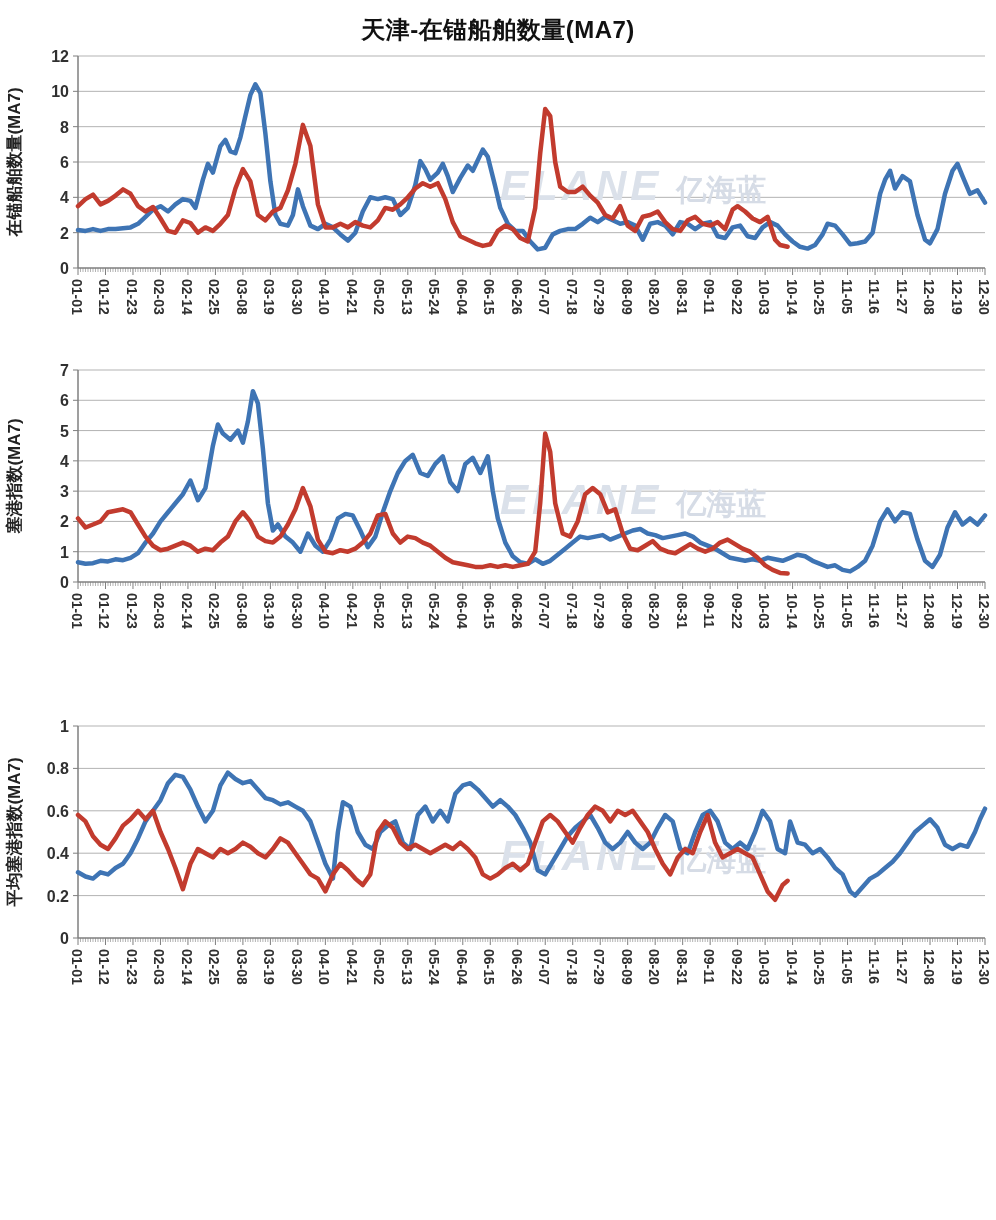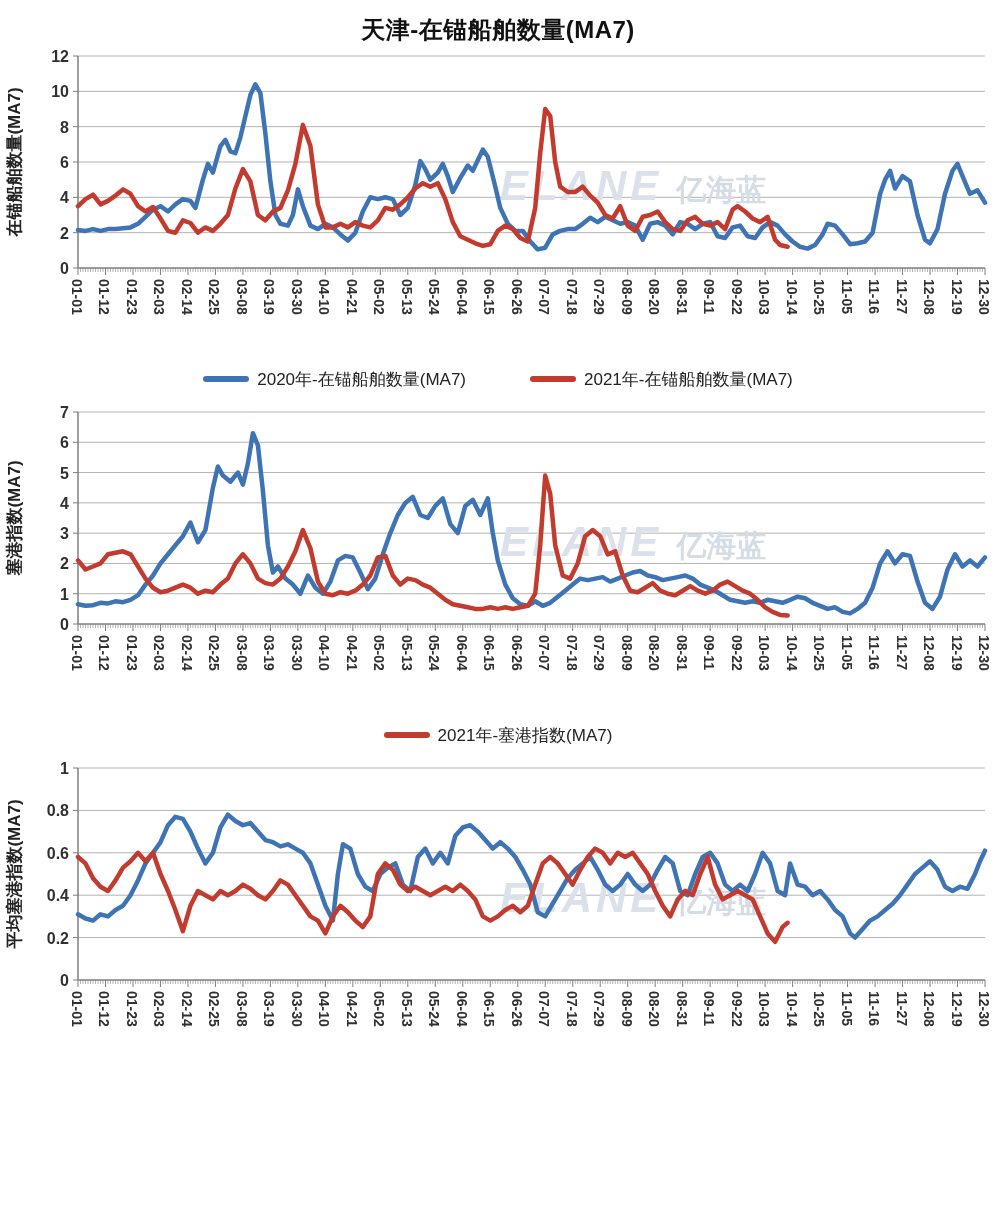--- a/index.html
+++ b/index.html
@@ -454,30 +454,20 @@
         <text x="869.060606060606" y="233" text-anchor="start" class="xtick" transform="rotate(90 869.060606060606 233)">11-16</text>
         <text x="896.5454545454545" y="233" text-anchor="start" class="xtick" transform="rotate(90 896.5454545454545 233)">11-27</text>
         <text x="924.030303030303" y="233" text-anchor="start" class="xtick" transform="rotate(90 924.030303030303 233)">12-08</text>
         <text x="951.5151515151515" y="233" text-anchor="start" class="xtick" transform="rotate(90 951.5151515151515 233)">12-19</text>
         <text x="979" y="233" text-anchor="start" class="xtick" transform="rotate(90 979 233)">12-30</text>
         <text x="20" y="116" text-anchor="middle" class="ylabel" transform="rotate(-90 20 116)">在锚船舶数量(MA7)</text>
         <text x="500" y="154.16"><tspan class="wm-latin">ELANE</tspan><tspan class="wm-cjk" dx="14">亿海蓝</tspan></text>
         <polyline points="78.0,184.0 85.5,184.9 93.0,183.1 100.5,184.9 108.0,183.1 115.5,183.1 123.0,182.3 130.5,181.4 138.0,177.8 145.5,170.8 153.0,163.7 160.5,160.2 168.0,165.5 175.4,158.4 182.9,153.1 190.4,154.9 195.4,161.9 202.9,133.7 207.9,117.8 212.9,126.6 220.4,100.1 225.4,93.9 230.4,105.4 235.4,107.2 240.4,91.3 245.4,70.1 250.4,48.9 255.4,38.3 260.4,47.1 265.4,87.7 270.4,135.4 275.4,169.0 280.4,177.8 287.9,179.6 292.9,169.0 297.9,143.4 302.9,160.2 310.4,179.6 317.9,183.1 325.4,177.8 332.9,181.4 340.4,188.4 347.9,194.6 355.3,186.7 362.8,165.5 370.3,151.3 377.8,153.1 385.3,151.3 392.8,153.1 400.3,169.0 407.8,161.9 415.3,139.0 420.3,115.1 425.3,123.1 430.3,133.7 437.8,126.6 442.8,117.8 447.8,130.1 452.8,146.0 460.3,131.9 467.8,119.5 472.8,124.8 477.8,114.2 482.8,103.6 487.8,110.7 495.3,140.7 500.3,161.9 507.8,177.8 515.3,184.9 522.8,184.9 530.3,195.5 537.7,203.4 545.2,201.7 552.7,188.4 560.2,184.9 567.7,183.1 575.2,183.1 582.7,177.8 590.2,171.7 597.7,176.1 605.2,170.8 612.7,174.3 620.2,177.8 627.7,176.1 635.2,179.6 642.7,193.7 650.2,177.8 657.7,176.1 665.2,179.6 672.7,188.4 680.2,176.1 687.7,177.8 695.2,183.1 702.7,177.8 710.2,176.1 717.6,190.2 725.1,192.0 732.6,181.4 740.1,179.6 747.6,190.2 755.1,192.0 762.6,181.4 770.1,176.1 777.6,179.6 785.1,188.4 792.6,195.5 800.1,200.8 807.6,202.6 815.1,199.0 822.6,188.4 827.6,177.8 835.1,179.6 842.6,188.4 850.1,198.2 857.6,197.3 865.1,195.5 872.6,186.7 880.1,147.8 885.1,133.7 890.1,124.8 895.0,142.5 902.5,130.1 910.0,135.4 917.5,169.0 925.0,193.7 930.0,197.3 937.5,183.1 945.0,147.8 952.5,124.8 957.5,117.8 962.5,130.1 970.0,147.8 977.5,144.3 985.0,156.6" fill="none" stroke="#3E74B4" stroke-width="4.5" stroke-linejoin="round" stroke-linecap="round"></polyline>
         <polyline points="78.0,160.2 85.5,153.1 93.0,148.7 100.5,158.4 108.0,154.9 115.5,149.6 123.0,143.4 130.5,147.8 138.0,160.2 145.5,165.5 153.0,161.0 160.5,172.5 168.0,184.9 175.4,186.7 182.9,174.3 190.4,177.0 197.9,186.7 205.4,181.4 212.9,184.9 220.4,177.8 227.9,169.0 235.4,142.5 242.9,123.1 250.4,135.4 257.9,169.0 265.4,174.3 272.9,165.5 280.4,161.9 287.9,144.3 295.4,117.8 302.9,78.9 310.4,100.1 317.9,158.4 325.4,181.4 332.9,181.4 340.4,177.8 347.9,181.4 355.3,176.1 362.8,179.6 370.3,181.4 377.8,174.3 385.3,161.9 392.8,163.7 400.3,158.4 407.8,151.3 415.3,142.5 422.8,137.2 430.3,140.7 437.8,137.2 445.3,153.1 452.8,176.1 460.3,190.2 467.8,193.7 475.3,197.3 482.8,199.9 490.3,198.2 497.8,184.9 505.3,179.6 512.8,183.1 520.3,192.0 527.8,195.5 535.2,161.9 540.2,107.2 545.2,63.0 550.2,70.1 555.2,116.0 560.2,140.7 567.7,146.0 575.2,146.0 582.7,140.7 590.2,149.6 597.7,156.6 605.2,169.0 612.7,172.5 620.2,160.2 627.7,179.6 635.2,184.9 642.7,170.8 650.2,169.0 657.7,165.5 665.2,176.1 672.7,183.1 680.2,184.9 687.7,174.3 695.2,170.8 702.7,177.8 710.2,179.6 717.6,176.1 725.1,183.1 732.6,163.7 737.6,160.2 745.1,165.5 752.6,172.5 760.1,176.1 767.6,170.8 775.1,193.7 780.1,199.0 787.6,200.8" fill="none" stroke="#C23B2E" stroke-width="4.5" stroke-linejoin="round" stroke-linecap="round"></polyline>
       </svg>
-    <div class="legend">
-      <div class="legend-item">
-        <span class="swatch" style="background-color: rgb(62, 116, 180);"></span>
-        <span class="legend-label">2020年-在锚船舶数量(MA7)</span>
-      </div>
-      <div class="legend-item">
-        <span class="swatch" style="background-color: rgb(194, 59, 46);"></span>
-        <span class="legend-label">2021年-在锚船舶数量(MA7)</span>
-      </div>
-    </div>
   </section>
 
   <section class="chart-block">
     <svg width="996" height="314" viewBox="0 0 996 314">
         <line x1="73" y1="222" x2="78" y2="222" stroke="#7f7f7f" stroke-width="1"></line>
         <text x="69" y="228" text-anchor="end" class="ytick">0</text>
         <line x1="78" y1="191.71428571428572" x2="985" y2="191.71428571428572" stroke="#b3b3b3" stroke-width="1"></line>
         <line x1="73" y1="191.71428571428572" x2="78" y2="191.71428571428572" stroke="#7f7f7f" stroke-width="1"></line>
         <text x="69" y="197.71428571428572" text-anchor="end" class="ytick">1</text>
         <line x1="78" y1="161.42857142857144" x2="985" y2="161.42857142857144" stroke="#b3b3b3" stroke-width="1"></line>
@@ -897,24 +887,20 @@
         <text x="896.5454545454545" y="233" text-anchor="start" class="xtick" transform="rotate(90 896.5454545454545 233)">11-27</text>
         <text x="924.030303030303" y="233" text-anchor="start" class="xtick" transform="rotate(90 924.030303030303 233)">12-08</text>
         <text x="951.5151515151515" y="233" text-anchor="start" class="xtick" transform="rotate(90 951.5151515151515 233)">12-19</text>
         <text x="979" y="233" text-anchor="start" class="xtick" transform="rotate(90 979 233)">12-30</text>
         <text x="20" y="116" text-anchor="middle" class="ylabel" transform="rotate(-90 20 116)">塞港指数(MA7)</text>
         <text x="500" y="154.16"><tspan class="wm-latin">ELANE</tspan><tspan class="wm-cjk" dx="14">亿海蓝</tspan></text>
         <polyline points="78.0,202.3 85.5,203.8 93.0,203.2 100.5,200.8 108.0,201.4 115.5,199.3 123.0,200.2 130.5,197.8 138.0,193.2 145.5,182.6 153.0,173.5 160.5,161.4 168.0,152.3 175.4,143.3 182.9,134.2 190.4,120.5 197.9,140.2 205.4,128.1 212.9,85.7 217.9,64.5 222.9,73.6 230.4,79.7 237.9,70.6 242.9,82.7 247.9,61.5 252.9,31.2 257.9,43.3 262.9,88.7 267.9,143.3 272.9,170.5 277.9,164.5 285.4,176.6 292.9,182.6 300.4,191.7 307.9,173.5 315.4,185.7 322.9,191.7 330.4,179.6 337.9,158.4 345.4,153.9 352.8,155.4 360.3,170.5 367.8,187.2 375.3,176.6 382.8,152.3 390.3,131.1 397.8,113.0 405.3,100.9 412.8,94.8 420.3,113.0 427.8,116.0 435.3,103.9 442.8,96.3 450.3,122.1 457.8,131.1 465.3,103.9 472.8,97.8 480.3,113.0 487.8,96.3 492.8,131.1 497.8,158.4 505.3,182.6 512.8,196.3 520.3,202.3 527.8,203.8 535.2,199.3 542.7,203.8 550.2,200.8 557.7,194.7 565.2,188.7 572.7,182.6 580.2,176.6 587.7,178.1 595.2,176.6 602.7,175.1 610.2,179.6 617.7,176.6 625.2,173.5 632.7,170.5 640.2,169.0 647.7,173.5 655.2,175.1 662.7,178.1 670.2,176.6 677.7,175.1 685.2,173.5 692.7,176.6 700.2,182.6 707.7,185.7 715.1,188.7 722.6,193.2 730.1,197.8 737.6,199.3 745.1,200.8 752.6,199.3 760.1,200.8 767.6,197.8 775.1,199.3 782.6,200.8 790.1,197.8 797.6,194.7 805.1,196.3 812.6,200.8 820.1,203.8 827.6,206.9 835.1,205.3 842.6,209.9 850.1,211.4 857.6,206.9 865.1,200.8 872.6,185.7 880.1,161.4 887.6,149.3 895.0,161.4 902.5,152.3 910.0,153.9 917.5,179.6 925.0,200.8 932.5,206.9 940.0,194.7 947.5,167.5 955.0,152.3 962.5,164.5 970.0,158.4 977.5,164.5 985.0,155.4" fill="none" stroke="#3E74B4" stroke-width="4.5" stroke-linejoin="round" stroke-linecap="round"></polyline>
         <polyline points="78.0,158.4 85.5,167.5 93.0,164.5 100.5,161.4 108.0,152.3 115.5,150.8 123.0,149.3 130.5,152.3 138.0,164.5 145.5,176.6 153.0,185.7 160.5,190.2 168.0,188.7 175.4,185.7 182.9,182.6 190.4,185.7 197.9,191.7 205.4,188.7 212.9,190.2 220.4,182.6 227.9,176.6 235.4,161.4 242.9,152.3 250.4,161.4 257.9,176.6 265.4,181.1 272.9,182.6 280.4,176.6 287.9,164.5 295.4,149.3 302.9,128.1 310.4,146.3 317.9,179.6 325.4,191.7 332.9,193.2 340.4,190.2 347.9,191.7 355.3,188.7 362.8,182.6 370.3,173.5 377.8,155.4 385.3,153.9 392.8,173.5 400.3,182.6 407.8,176.6 415.3,178.1 422.8,182.6 430.3,185.7 437.8,191.7 445.3,197.8 452.8,202.3 460.3,203.8 467.8,205.3 475.3,206.9 482.8,206.9 490.3,205.3 497.8,206.9 505.3,205.3 512.8,206.9 520.3,205.3 527.8,203.8 535.2,191.7 540.2,143.3 545.2,73.6 550.2,91.8 555.2,143.3 562.7,173.5 570.2,176.6 577.7,161.4 585.2,134.2 592.7,128.1 600.2,134.2 607.7,152.3 615.2,149.3 622.7,173.5 630.2,188.7 637.7,190.2 645.2,185.7 652.7,181.1 660.2,188.7 667.7,191.7 675.2,193.2 682.7,188.7 690.2,184.1 697.7,188.7 705.2,191.7 712.7,188.7 720.1,182.6 727.6,179.6 735.1,184.1 742.6,188.7 750.1,191.7 757.6,197.8 765.1,205.3 772.6,209.9 780.1,212.9 787.6,213.5" fill="none" stroke="#C23B2E" stroke-width="4.5" stroke-linejoin="round" stroke-linecap="round"></polyline>
       </svg>
     <div class="legend">
-      <div class="legend-item">
-        <span class="swatch" style="background-color: rgb(194, 59, 46);"></span>
-        <span class="legend-label">2021年-塞港指数(MA7)</span>
-      </div>
     </div>
   </section>
 
   <section class="chart-block">
     <svg width="996" height="314" viewBox="0 0 996 314">
         <line x1="73" y1="222" x2="78" y2="222" stroke="#7f7f7f" stroke-width="1"></line>
         <text x="69" y="228" text-anchor="end" class="ytick">0</text>
         <line x1="78" y1="179.6" x2="985" y2="179.6" stroke="#b3b3b3" stroke-width="1"></line>
         <line x1="73" y1="179.6" x2="78" y2="179.6" stroke="#7f7f7f" stroke-width="1"></line>
         <text x="69" y="185.6" text-anchor="end" class="ytick">0.2</text>

